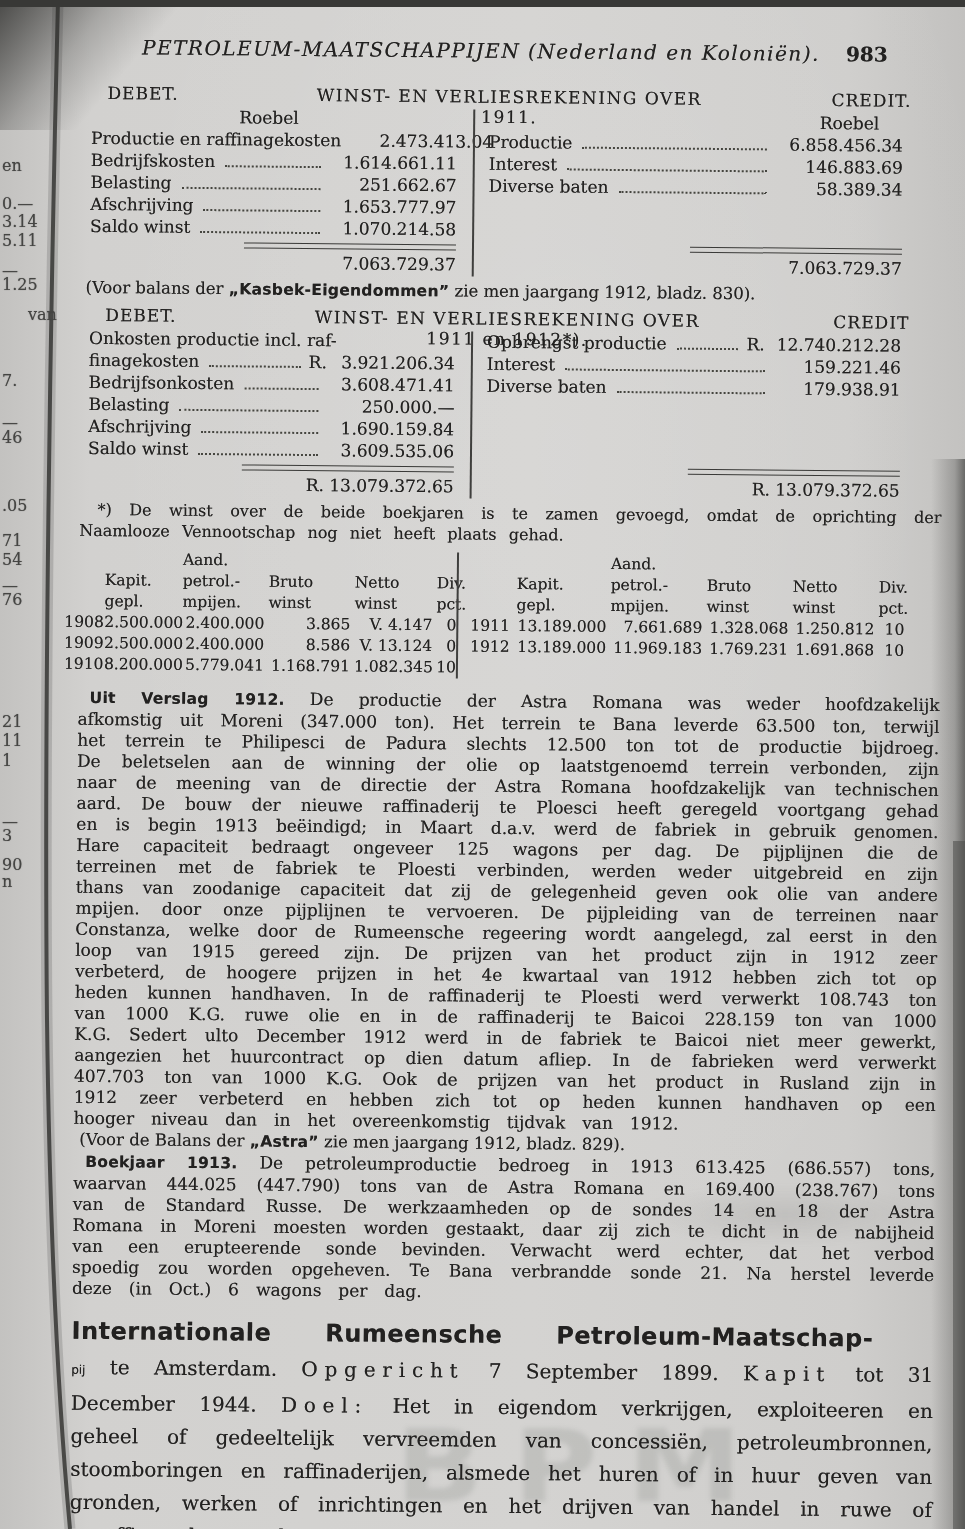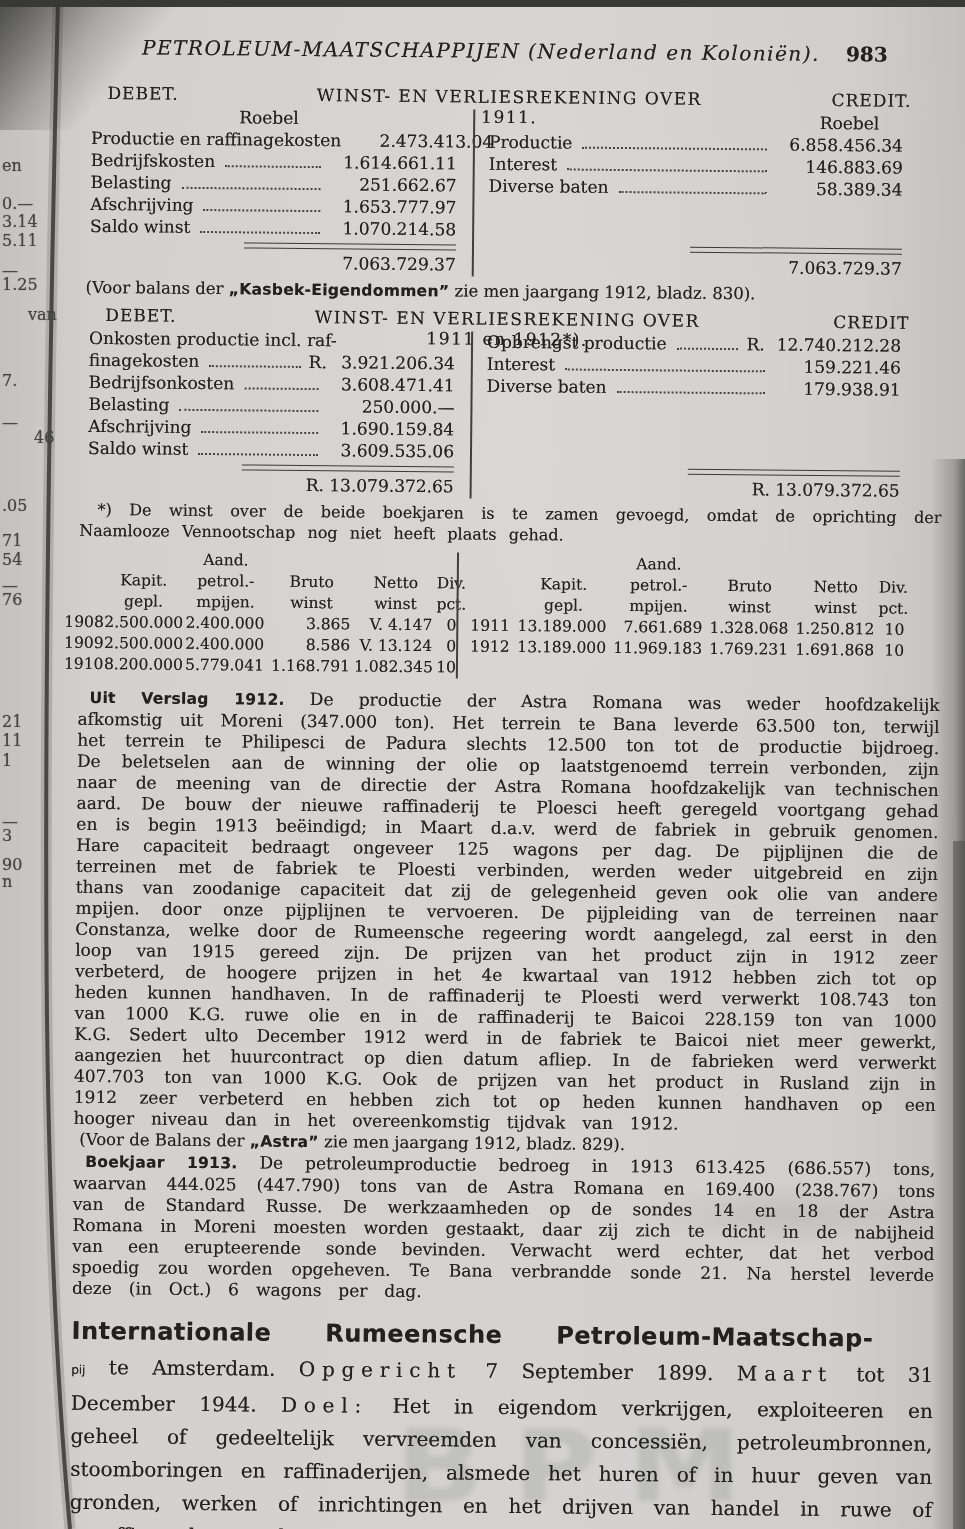--- a/index.html
+++ b/index.html
@@ -70,21 +70,21 @@
   .tsum .amt{text-align:right;font-size:17px;padding-top:4px;height:22px;}
   .note-line{font-size:16.5px;margin:5px 0 4px 4px;height:23px;white-space:nowrap;}
   .bold-sans{font-family:"DejaVu Sans", sans-serif;font-weight:bold;font-size:15.5px;letter-spacing:0.3px;}
   
   .stats{display:flex;margin-top:8px;margin-left:-14px;font-size:15.5px;}
   .stats-left{width:392px;}
   .stats-right{flex:1;border-left:2px solid #3f3f3d;padding-left:12px;}
   .sgrid{display:grid;grid-template-columns:40px 78px 86px 86px 82px 20px;}
   .sgrid-r{display:grid;grid-template-columns:46px 94px 96px 86px 86px 26px;}
   .sgrid span,.sgrid-r span{height:21px;line-height:21px;white-space:nowrap;}
-  .hc{text-align:center;}
+  .hc{text-align:left;}
   .srow{display:contents;}
   .cy{text-align:left;}
   .cn{text-align:right;padding-right:4px;}
   .cd{text-align:right;}
   
   .para{font-size:17px;line-height:21px;text-align:justify;word-spacing:0.68em;
     margin:0;text-indent:12px;}
   .para.first{margin-top:12px;}
   .footnote{font-size:16px;line-height:21px;text-align:justify;word-spacing:0.45em;
     margin:4px 0 0 0;text-indent:18px;}
@@ -119,21 +119,21 @@
   <div class="margin-frags">
       <span class="frag" style="top: 156px;">en</span>
       <span class="frag" style="top: 194px;">0.—</span>
       <span class="frag" style="top: 212px;">3.14</span>
       <span class="frag" style="top: 231px; text-align: right;">5.11</span>
       <span class="frag" style="top: 261px;">—</span>
       <span class="frag" style="top: 275px;">1.25</span>
       <span class="frag" style="top: 305px; margin-left: 26px;">van</span>
       <span class="frag" style="top: 371px;">7.</span>
       <span class="frag" style="top: 413px;">—</span>
-      <span class="frag" style="top: 428px; margin-left: 32px;">46</span>
+      <span class="frag" style="top: 428px;">46</span>
       <span class="frag" style="top: 496px;">.05</span>
       <span class="frag" style="top: 514px; margin-top: 36px;">54</span>
       <span class="frag" style="top: 531px;">71</span>
       <span class="frag" style="top: 576px;">—</span>
       <span class="frag" style="top: 590px; text-align: right;">76</span>
       <span class="frag" style="top: 712px;">21</span>
       <span class="frag" style="top: 731px;">11</span>
       <span class="frag" style="top: 751px;">1</span>
       <span class="frag" style="top: 812px;">—</span>
       <span class="frag" style="top: 826px;">3</span>
@@ -422,21 +422,21 @@
       <span>De petroleumproductie bedroeg in 1913 613.425 (686.557) tons, waarvan 444.025 (447.790) tons van de Astra Romana en 169.400 (238.767) tons van de Standard Russe. De werkzaamheden op de sondes 14 en 18 der Astra Romana in Moreni moesten worden gestaakt, daar zij zich te dicht in de nabijheid van een erupteerende sonde bevinden. Verwacht werd echter, dat het verbod spoedig zou worden opgeheven. Te Bana verbrandde sonde 21. Na herstel leverde deze (in Oct.) 6 wagons per dag.</span>
     </p>
 
     <h2 class="irpm-heading">Internationale Rumeensche Petroleum-Maatschap-</h2>
 
     <p class="irpm-body">
       <span class="name">pij</span>
       <span>te Amsterdam.</span>
       <span class="spread">Opgericht</span>
       <span>7 September 1899.</span>
-      <span class="spread">Maart</span>
+      <span class="spread">Kapit</span>
       <span>tot 31 December 1944.</span>
       <span class="spread">Doel:</span>
       <span>Het in eigendom verkrijgen, exploiteeren en geheel of gedeeltelijk vervreemden van concessiën, petroleumbronnen, stoomboringen en raffinaderijen, alsmede het huren of in huur geven van gronden, werken of inrichtingen en het drijven van handel in ruwe of geraffineerde petroleum en hare nevenproducten.</span>
       <span class="spread">Inbreng:</span>
       <span>In de I. R. P. Maatschappij zijn ingebracht petroleumconcessiën in de districten Dambovitza,</span>
     </p>
 
   </div>
 </div>
 

